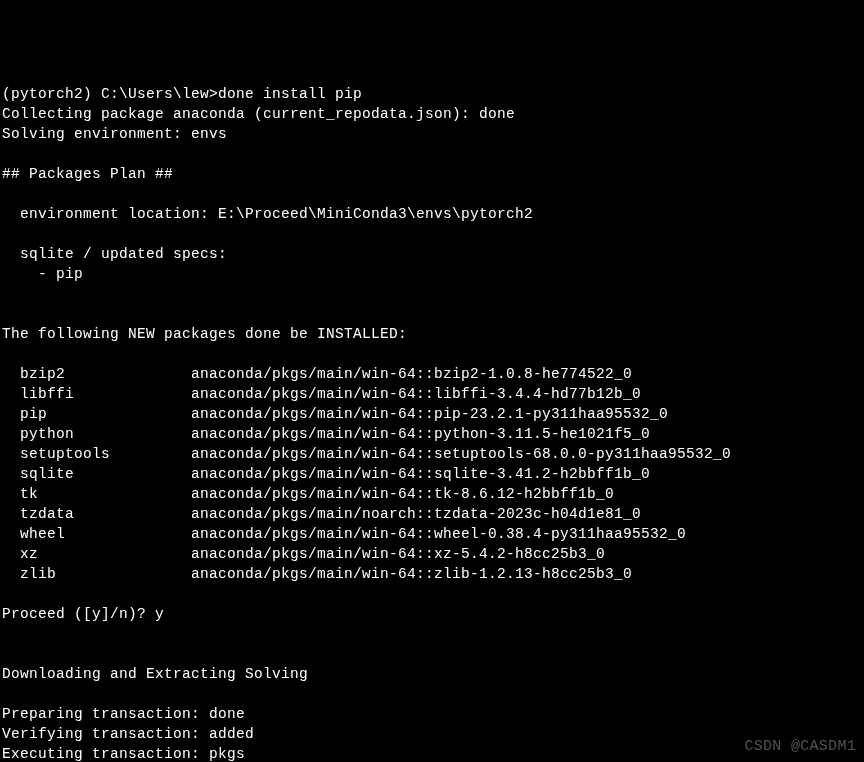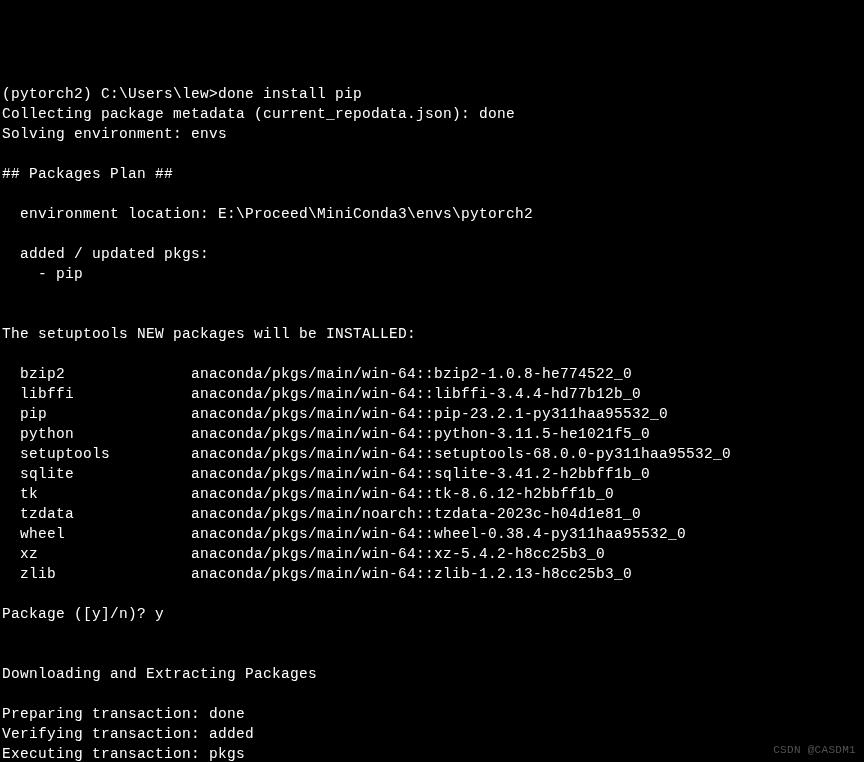--- a/index.html
+++ b/index.html
@@ -21,59 +21,59 @@
       letter-spacing: 0.3px;
     }
     .terminal {
       white-space: pre;
     }
     .watermark {
       position: absolute;
       right: 8px;
       bottom: 4px;
       color: #888888;
-      font-size: 11px;
+      font-size: 15px;
       opacity: 0.6;
     }
   </style>
 </head>
 <body>
 
 
 
 <div class="terminal"><span><span>(pytorch2)</span> <span>C:\Users\lew&gt;</span><span>done install pip</span></span>
-<span>Collecting package metadata (current_repodata.json): done</span>
+<span>Collecting package anaconda (current_repodata.json): done</span>
 <span>Solving environment: envs</span>
 
 <span>## Packages Plan ##</span>
 
 <span>  environment location: E:\Proceed\MiniConda3\envs\pytorch2</span>
 
-<span>  added / updated pkgs:</span>
+<span>  sqlite / updated specs:</span>
 <span>    - pip</span>
 
 
-<span>The setuptools NEW packages will be INSTALLED:</span>
+<span>The following NEW packages done be INSTALLED:</span>
 
 <span id="package-list">  bzip2              anaconda/pkgs/main/win-64::bzip2-1.0.8-he774522_0
   libffi             anaconda/pkgs/main/win-64::libffi-3.4.4-hd77b12b_0
   pip                anaconda/pkgs/main/win-64::pip-23.2.1-py311haa95532_0
   python             anaconda/pkgs/main/win-64::python-3.11.5-he1021f5_0
   setuptools         anaconda/pkgs/main/win-64::setuptools-68.0.0-py311haa95532_0
   sqlite             anaconda/pkgs/main/win-64::sqlite-3.41.2-h2bbff1b_0
   tk                 anaconda/pkgs/main/win-64::tk-8.6.12-h2bbff1b_0
   tzdata             anaconda/pkgs/main/noarch::tzdata-2023c-h04d1e81_0
   wheel              anaconda/pkgs/main/win-64::wheel-0.38.4-py311haa95532_0
   xz                 anaconda/pkgs/main/win-64::xz-5.4.2-h8cc25b3_0
   zlib               anaconda/pkgs/main/win-64::zlib-1.2.13-h8cc25b3_0</span>
 
-<span><span>Package ([y]/n)? </span><span>y</span></span>
+<span><span>Proceed ([y]/n)? </span><span>y</span></span>
 
 
-<span>Downloading and Extracting Packages</span>
+<span>Downloading and Extracting Solving</span>
 
 <span>Preparing transaction: done</span>
 <span>Verifying transaction: added</span>
 <span>Executing transaction: pkgs</span>
 
 
 </div>
 
 <div class="watermark">CSDN @CASDM1</div>
 

